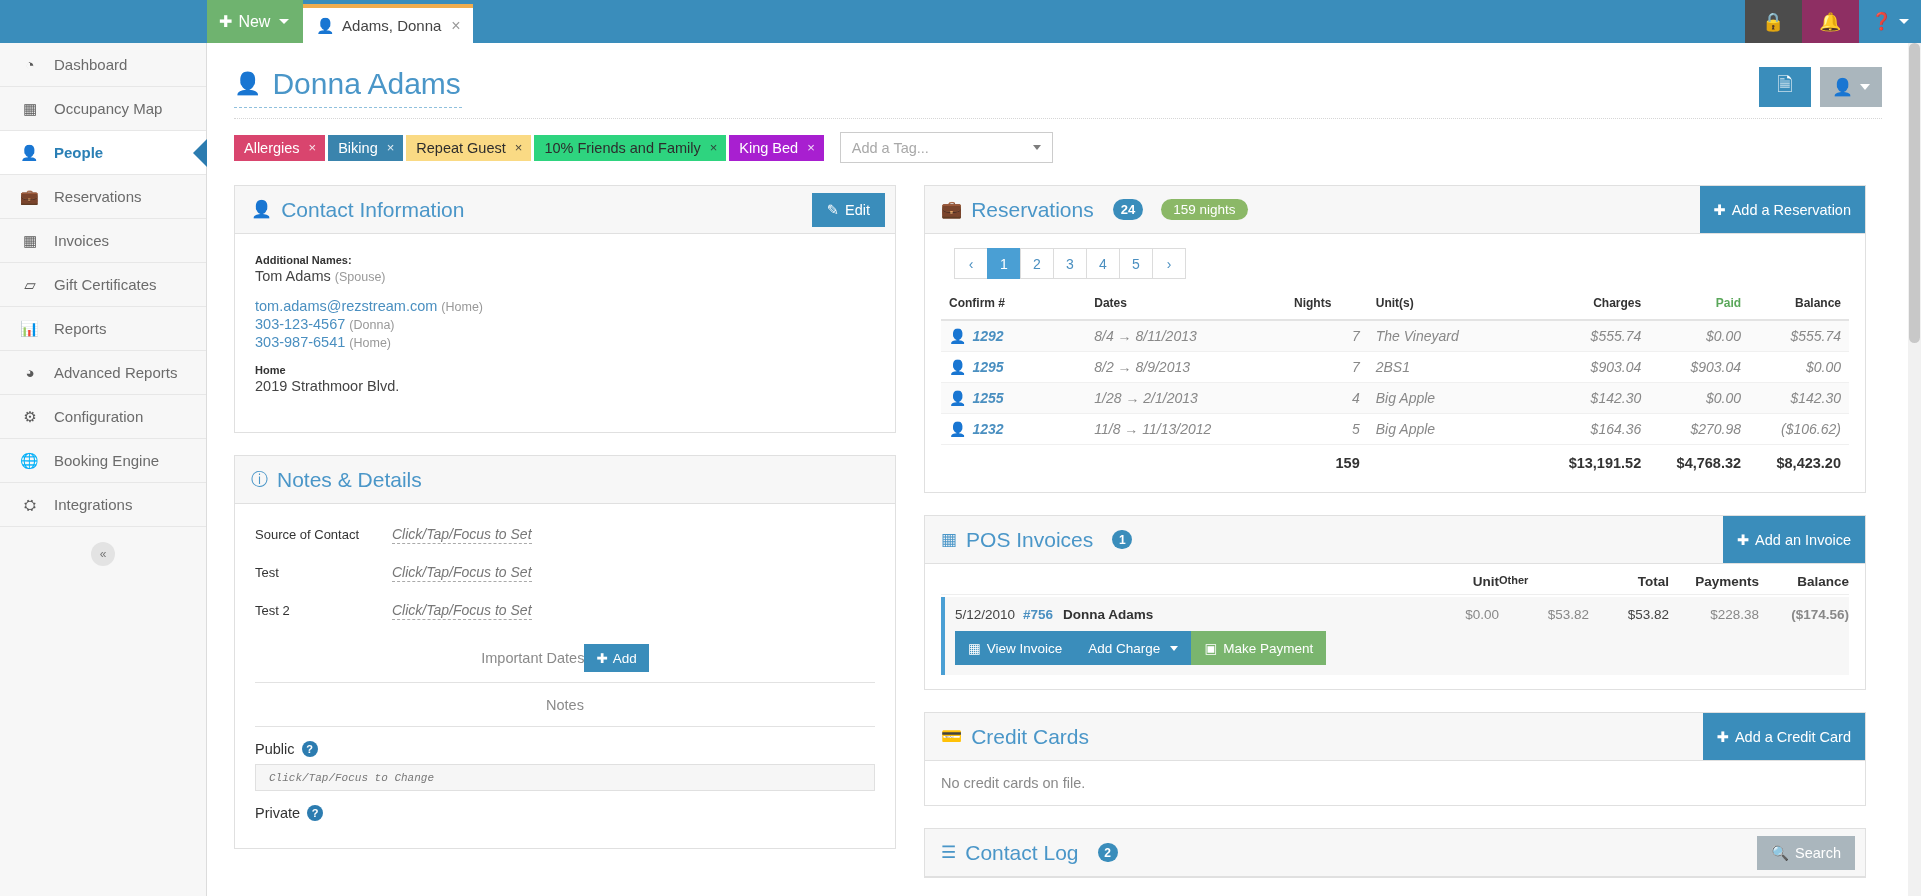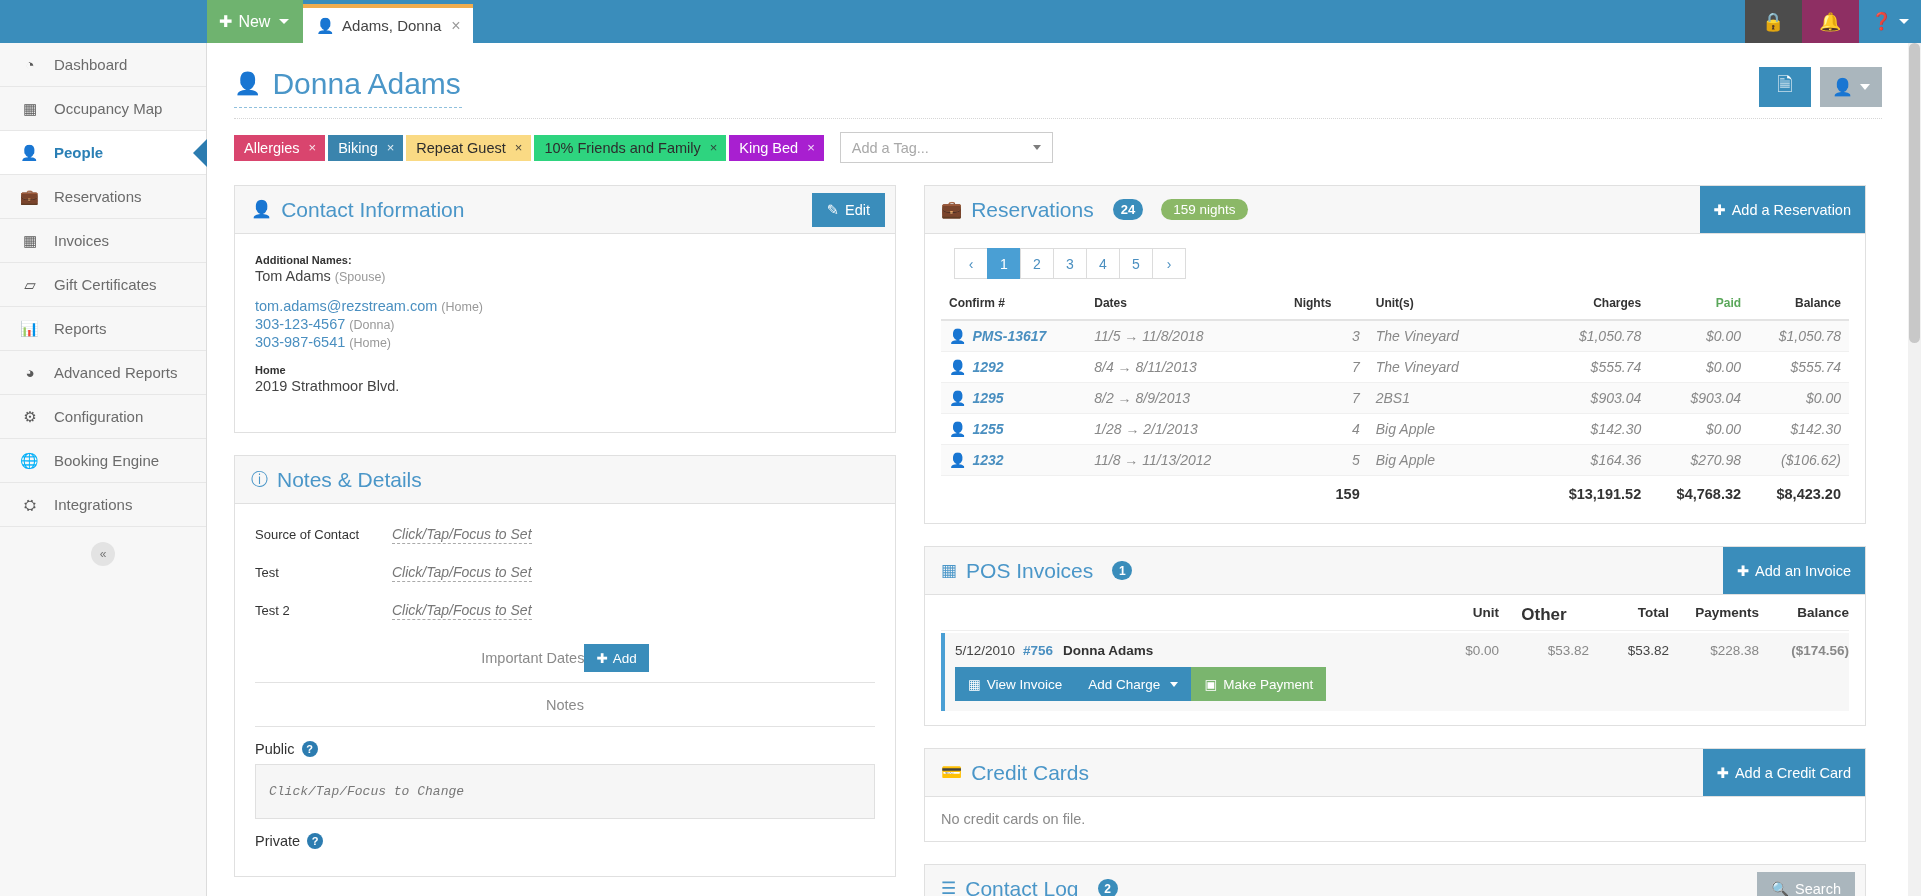--- a/index.html
+++ b/index.html
@@ -164,23 +164,23 @@
     background: #3a8dbb; color: #fff; border: none; padding: 6px 12px;
     font-size: 13.5px; display: flex; align-items: center; gap: 5px; cursor: pointer;
     font-family: "Liberation Sans", sans-serif;
   }
   .field-label { font-size: 14.5px; color: #333; display: flex; align-items: center; gap: 7px; margin: 14px 0 7px 0;}
   .qmark {
     width: 16px; height: 16px; border-radius: 50%; background: #2c7cb0; color: #fff;
     font-size: 11px; display: inline-flex; align-items: center; justify-content: center; font-weight: bold;
   }
   .textbox {
-    border: 1px solid #e0e0e0; background: #f6f6f6; height: 55px;
+    border: 1px solid #e0e0e0; background: #f6f6f6; height: 27px;
     display: flex; align-items: center; padding: 0 13px;
-    font-family: "Liberation Mono", monospace; font-style: italic; color: #777; font-size: 13px;
+    font-family: "Liberation Mono", monospace; font-style: italic; color: #777; font-size: 11px;
   }
 
   
   .pager { display: flex; margin: 6px 0 12px 14px; }
   .pager div {
     min-width: 34px; height: 31px; border: 1px solid #dcdcdc; margin-left: -1px;
     display: flex; align-items: center; justify-content: center;
     color: #4a8fc0; font-size: 14px; cursor: pointer; background: #fff;
   }
   .pager div.active { background: #4a9fd4; color: #fff; border-color: #4a9fd4; }
@@ -472,29 +472,20 @@
                     <th style="text-align: left; width: 16%;">Confirm #</th>
                     <th style="text-align: left; width: 22%;">Dates</th>
                     <th style="text-align: left; width: 9%;">Nights</th>
                     <th style="text-align: left; width: 18%;">Unit(s)</th>
                     <th style="text-align: right; width: 13%;">Charges</th>
                     <th style="text-align: right; width: 11%; color: rgb(90, 167, 90);">Paid</th>
                     <th style="text-align: right; width: 11%;">Balance</th>
                   </tr>
                 </thead>
               <tbody id="res-body">
-                  <tr>
-                    <td class="cnum"><span class="uico">👤</span><span>PMS-13617</span></td>
-                    <td style="text-align: left;">11/5 → 11/8/2018</td>
-                    <td style="text-align: right;">3</td>
-                    <td style="text-align: left;">The Vineyard</td>
-                    <td style="text-align: right;">$1,050.78</td>
-                    <td style="text-align: right;">$0.00</td>
-                    <td class=" red" style="text-align: right;">$1,050.78</td>
-                  </tr>
                   <tr>
                     <td class="cnum"><span class="uico">👤</span><span>1292</span></td>
                     <td style="text-align: left;">8/4 → 8/11/2013</td>
                     <td style="text-align: right;">7</td>
                     <td style="text-align: left;">The Vineyard</td>
                     <td style="text-align: right;">$555.74</td>
                     <td style="text-align: right;">$0.00</td>
                     <td class=" red" style="text-align: right;">$555.74</td>
                   </tr>
                   <tr>
@@ -550,21 +541,21 @@
             <button class="head-btn">
               <span>✚</span>
               <span>Add an Invoice</span>
             </button>
           </div>
           <div style="padding:10px 16px 14px 16px;">
             <div style="display:flex;border-bottom:1px solid #eee;padding-bottom:5px;">
               <div style="flex:1"></div>
               <div id="pos-head" style="display:flex;">
                   <div style="width: 90px; text-align: right; font-size: 13.5px; font-weight: bold;">Unit</div>
-                  <div style="width: 90px; text-align: center; font-size: 17px; font-weight: bold;">Other</div>
+                  <div style="width: 90px; text-align: left; font-size: 11px; font-weight: bold;">Other</div>
                   <div style="width: 80px; text-align: right; font-size: 13.5px; font-weight: bold;">Total</div>
                   <div style="width: 90px; text-align: right; font-size: 13.5px; font-weight: bold;">Payments</div>
                   <div style="width: 90px; text-align: right; font-size: 13.5px; font-weight: bold;">Balance</div>
                 </div>
             </div>
             <div class="pos-row">
               <div class="pos-line">
                 <span class="pos-date">5/12/2010</span>
                 <span class="pos-num">#756</span>
                 <span class="pos-name">Donna Adams</span>

